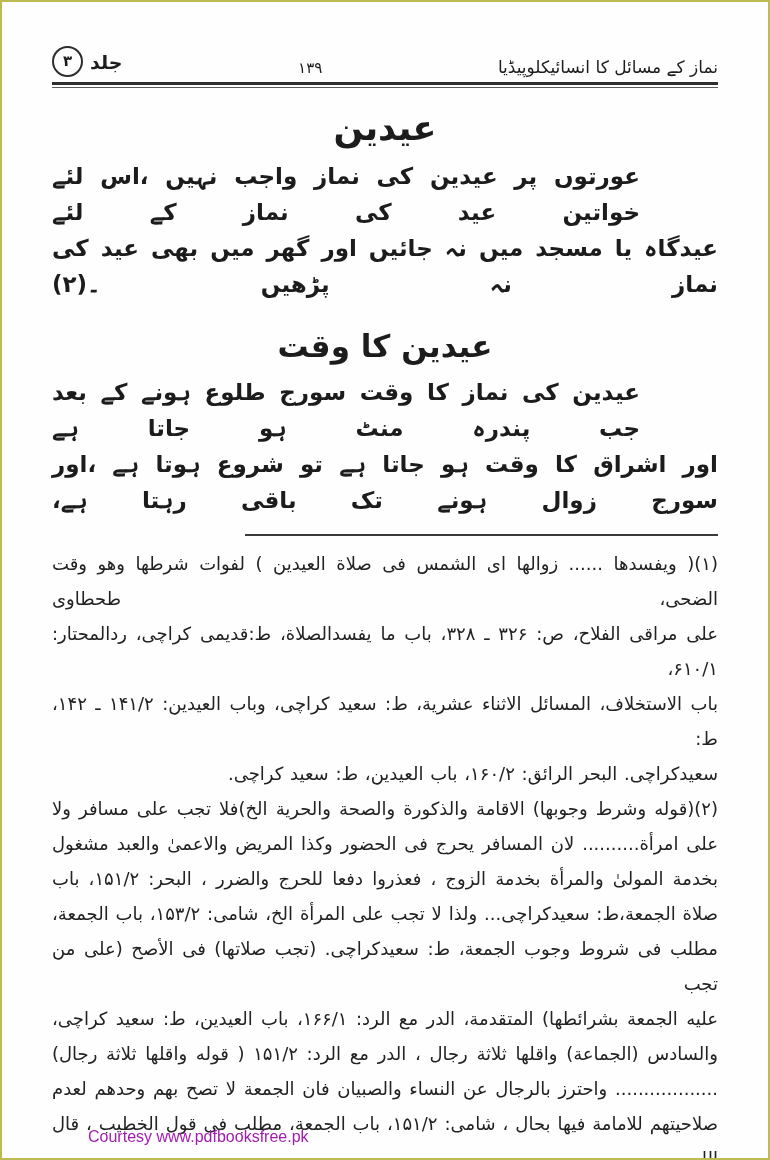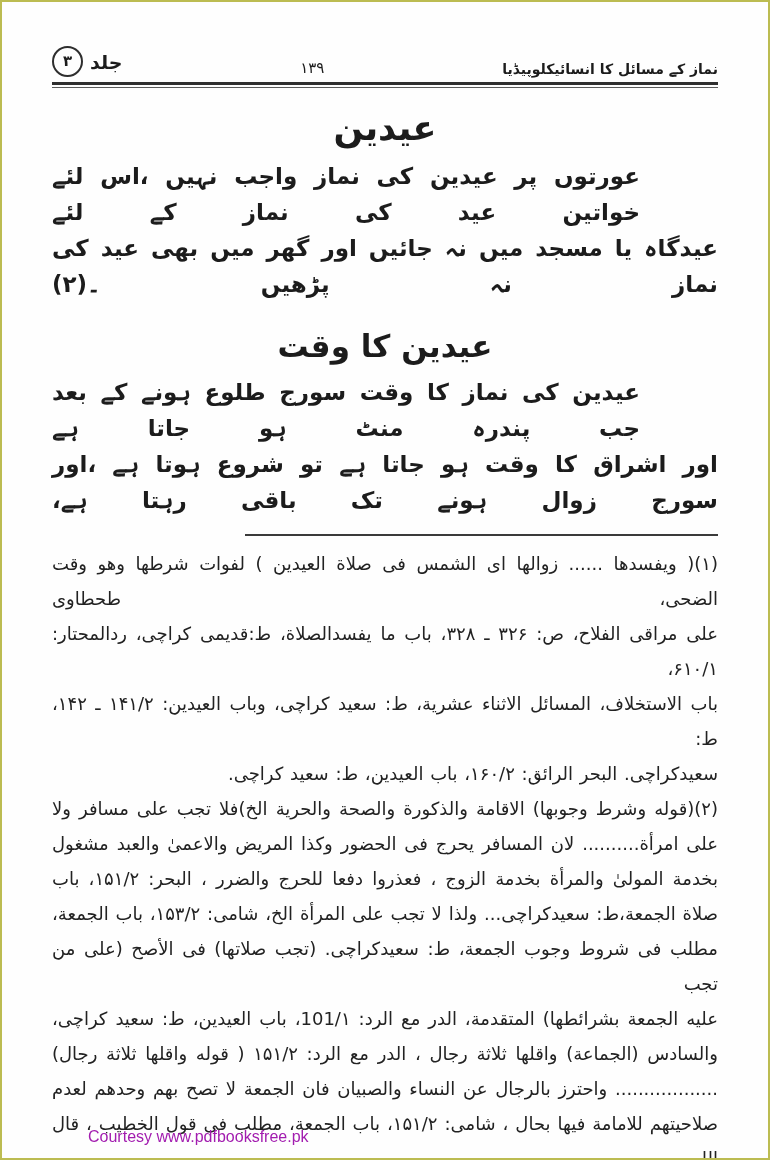--- a/index.html
+++ b/index.html
@@ -16,21 +16,21 @@
     direction:rtl;
   }
   .content{padding:0 50px;}
   
   .header-row{
     margin-top:44px;
     display:flex;
     justify-content:space-between;
     align-items:flex-end;
   }
-  .book-title{font-size:14px;font-weight:bold;}
+  .book-title{font-size:17px;font-weight:normal;}
   .page-number{font-size:15px;font-weight:normal;letter-spacing:2px;}
   .volume{font-size:19px;font-weight:bold;display:flex;align-items:center;gap:7px;}
   .volume-circle{
     display:inline-flex;align-items:center;justify-content:center;
     width:27px;height:27px;border:2px solid #2e2e2e;border-radius:50%;
     font-size:15px;font-weight:bold;line-height:1;
   }
   .header-rule{
     margin-top:5px;height:2px;
     border-top:3px solid #2f2f2f;
@@ -112,21 +112,21 @@
     <div class="footnotes">
       <div class="fn-line">(۱)( ویفسدها ...... زوالها ای الشمس فی صلاة العیدین ) لفوات شرطها وهو وقت الضحی، طحطاوی</div>
       <div class="fn-line">علی مراقی الفلاح، ص: ۳۲۶ ـ ۳۲۸، باب ما یفسدالصلاة، ط:قدیمی کراچی، ردالمحتار: ۶۱۰/۱،</div>
       <div class="fn-line">باب الاستخلاف، المسائل الاثناء عشریة، ط: سعید کراچی، وباب العیدین: ۱۴۱/۲ ـ ۱۴۲، ط:</div>
       <div class="fn-line short">سعیدکراچی. البحر الرائق: ۱۶۰/۲، باب العیدین، ط: سعید کراچی.</div>
       <div class="fn-line">(۲)(قوله وشرط وجوبها) الاقامة والذکورة والصحة والحریة الخ)فلا تجب علی مسافر ولا</div>
       <div class="fn-line">علی امرأة.......... لان المسافر یحرج فی الحضور وکذا المریض والاعمیٰ والعبد مشغول</div>
       <div class="fn-line">بخدمة المولیٰ والمرأة بخدمة الزوج ، فعذروا دفعا للحرج والضرر ، البحر: ۱۵۱/۲، باب</div>
       <div class="fn-line">صلاة الجمعة،ط: سعیدکراچی... ولذا لا تجب علی المرأة الخ، شامی: ۱۵۳/۲، باب الجمعة،</div>
       <div class="fn-line">مطلب فی شروط وجوب الجمعة، ط: سعیدکراچی. (تجب صلاتها) فی الأصح (علی من تجب</div>
-      <div class="fn-line">علیه الجمعة بشرائطها) المتقدمة، الدر مع الرد: 101/۱، باب العیدین، ط: سعید کراچی،</div>
+      <div class="fn-line">علیه الجمعة بشرائطها) المتقدمة، الدر مع الرد: ۱۶۶/۱، باب العیدین، ط: سعید کراچی،</div>
       <div class="fn-line">والسادس (الجماعة) واقلها ثلاثة رجال ، الدر مع الرد: ۱۵۱/۲ ( قوله واقلها ثلاثة رجال)</div>
       <div class="fn-line">.................. واحترز بالرجال عن النساء والصبیان فان الجمعة لا تصح بهم وحدهم لعدم</div>
       <div class="fn-line">صلاحیتهم للامامة فیها بحال ، شامی: ۱۵۱/۲، باب الجمعة، مطلب فی قول الخطیب ، قال الله</div>
       <div class="fn-line">تعالیٰ: أعوذ بالله من الشیطان الرجیم ، ط: سعیدکراچی. البحر: ۱۵۰/۲، باب صلاة الجمعة،</div>
 
     </div>
   </div>
 
   <div class="watermark">Courtesy www.pdfbooksfree.pk</div>
 </div>

